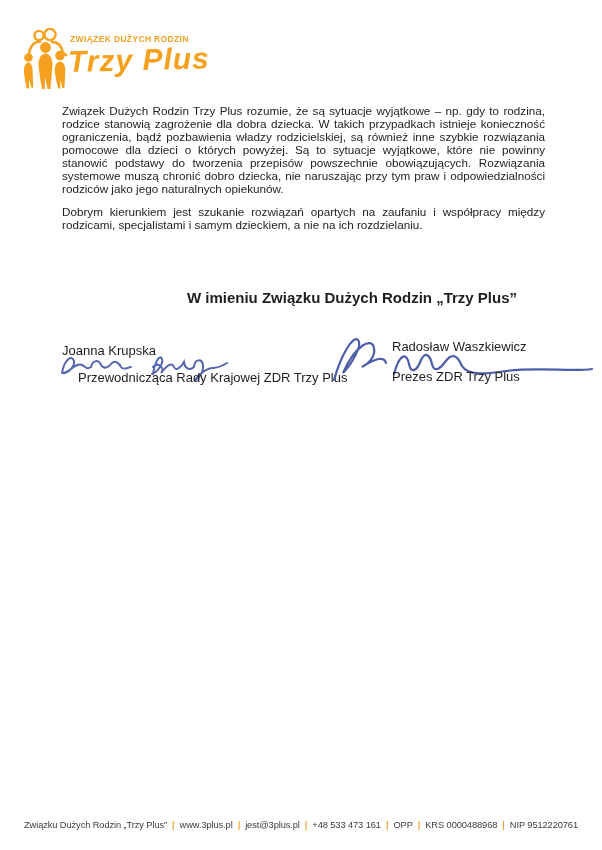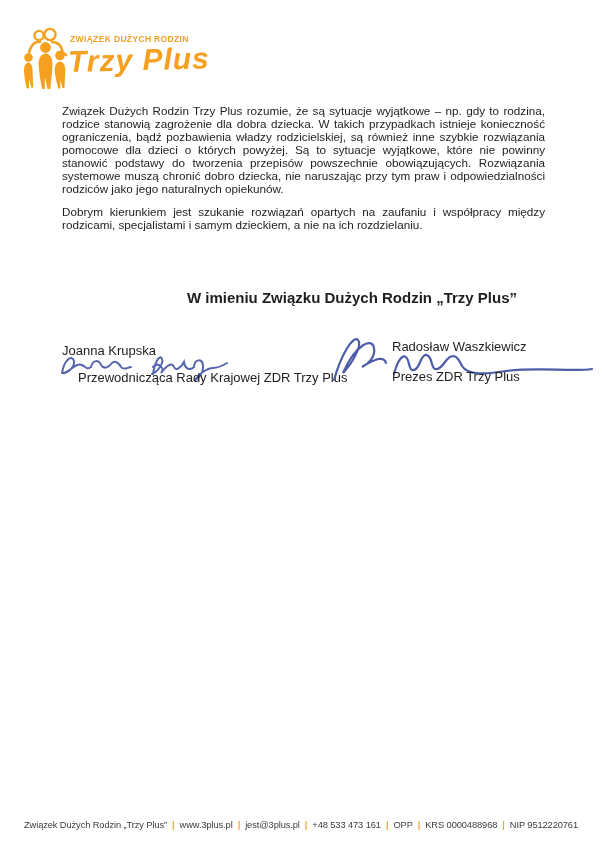--- a/index.html
+++ b/index.html
@@ -113,16 +113,16 @@
   <div class="sig-name sig-name-right">Radosław Waszkiewicz</div>
   <span class="sig-svg sig-svg-right">
     <svg width="276" height="58" viewBox="0 0 276 58" fill="none" xmlns="http://www.w3.org/2000/svg">
       <path d="M8,52 C15,27 27,7 32,12 C37,17 25,37 17,45 C30,16 46,9 48,20 C50,29 41,37 36,39 C50,30 58,28 60,35" stroke="#4d5da8" stroke-width="2.2" stroke-linecap="round"></path>
       <path d="M68,46 C74,24 81,25 83,36 C85,46 91,43 95,32 C99,23 104,27 106,36 C108,45 114,41 119,34 C127,23 132,29 136,38 C142,48 162,46 180,43 C212,39 248,44 266,41" stroke="#4d5da8" stroke-width="2.2" stroke-linecap="round"></path>
     </svg>
   </span>
   <div class="sig-role sig-role-right">Prezes ZDR Trzy Plus</div>
 
   <div class="footer">
-    <span>Związek Dużych Rodzin „Trzy Plus”</span><span class="sep">|</span><span>www.3plus.pl</span><span class="sep">|</span><span>jest@3plus.pl</span><span class="sep">|</span><span>+48 533 473 161</span><span class="sep">|</span><span>OPP</span><span class="sep">|</span><span>KRS 0000488968</span><span class="sep">|</span><span>NIP 9512220761</span>
+    <span>Związku Dużych Rodzin „Trzy Plus”</span><span class="sep">|</span><span>www.3plus.pl</span><span class="sep">|</span><span>jest@3plus.pl</span><span class="sep">|</span><span>+48 533 473 161</span><span class="sep">|</span><span>OPP</span><span class="sep">|</span><span>KRS 0000488968</span><span class="sep">|</span><span>NIP 9512220761</span>
   </div>
 
 </div>
 
 </body></html>

